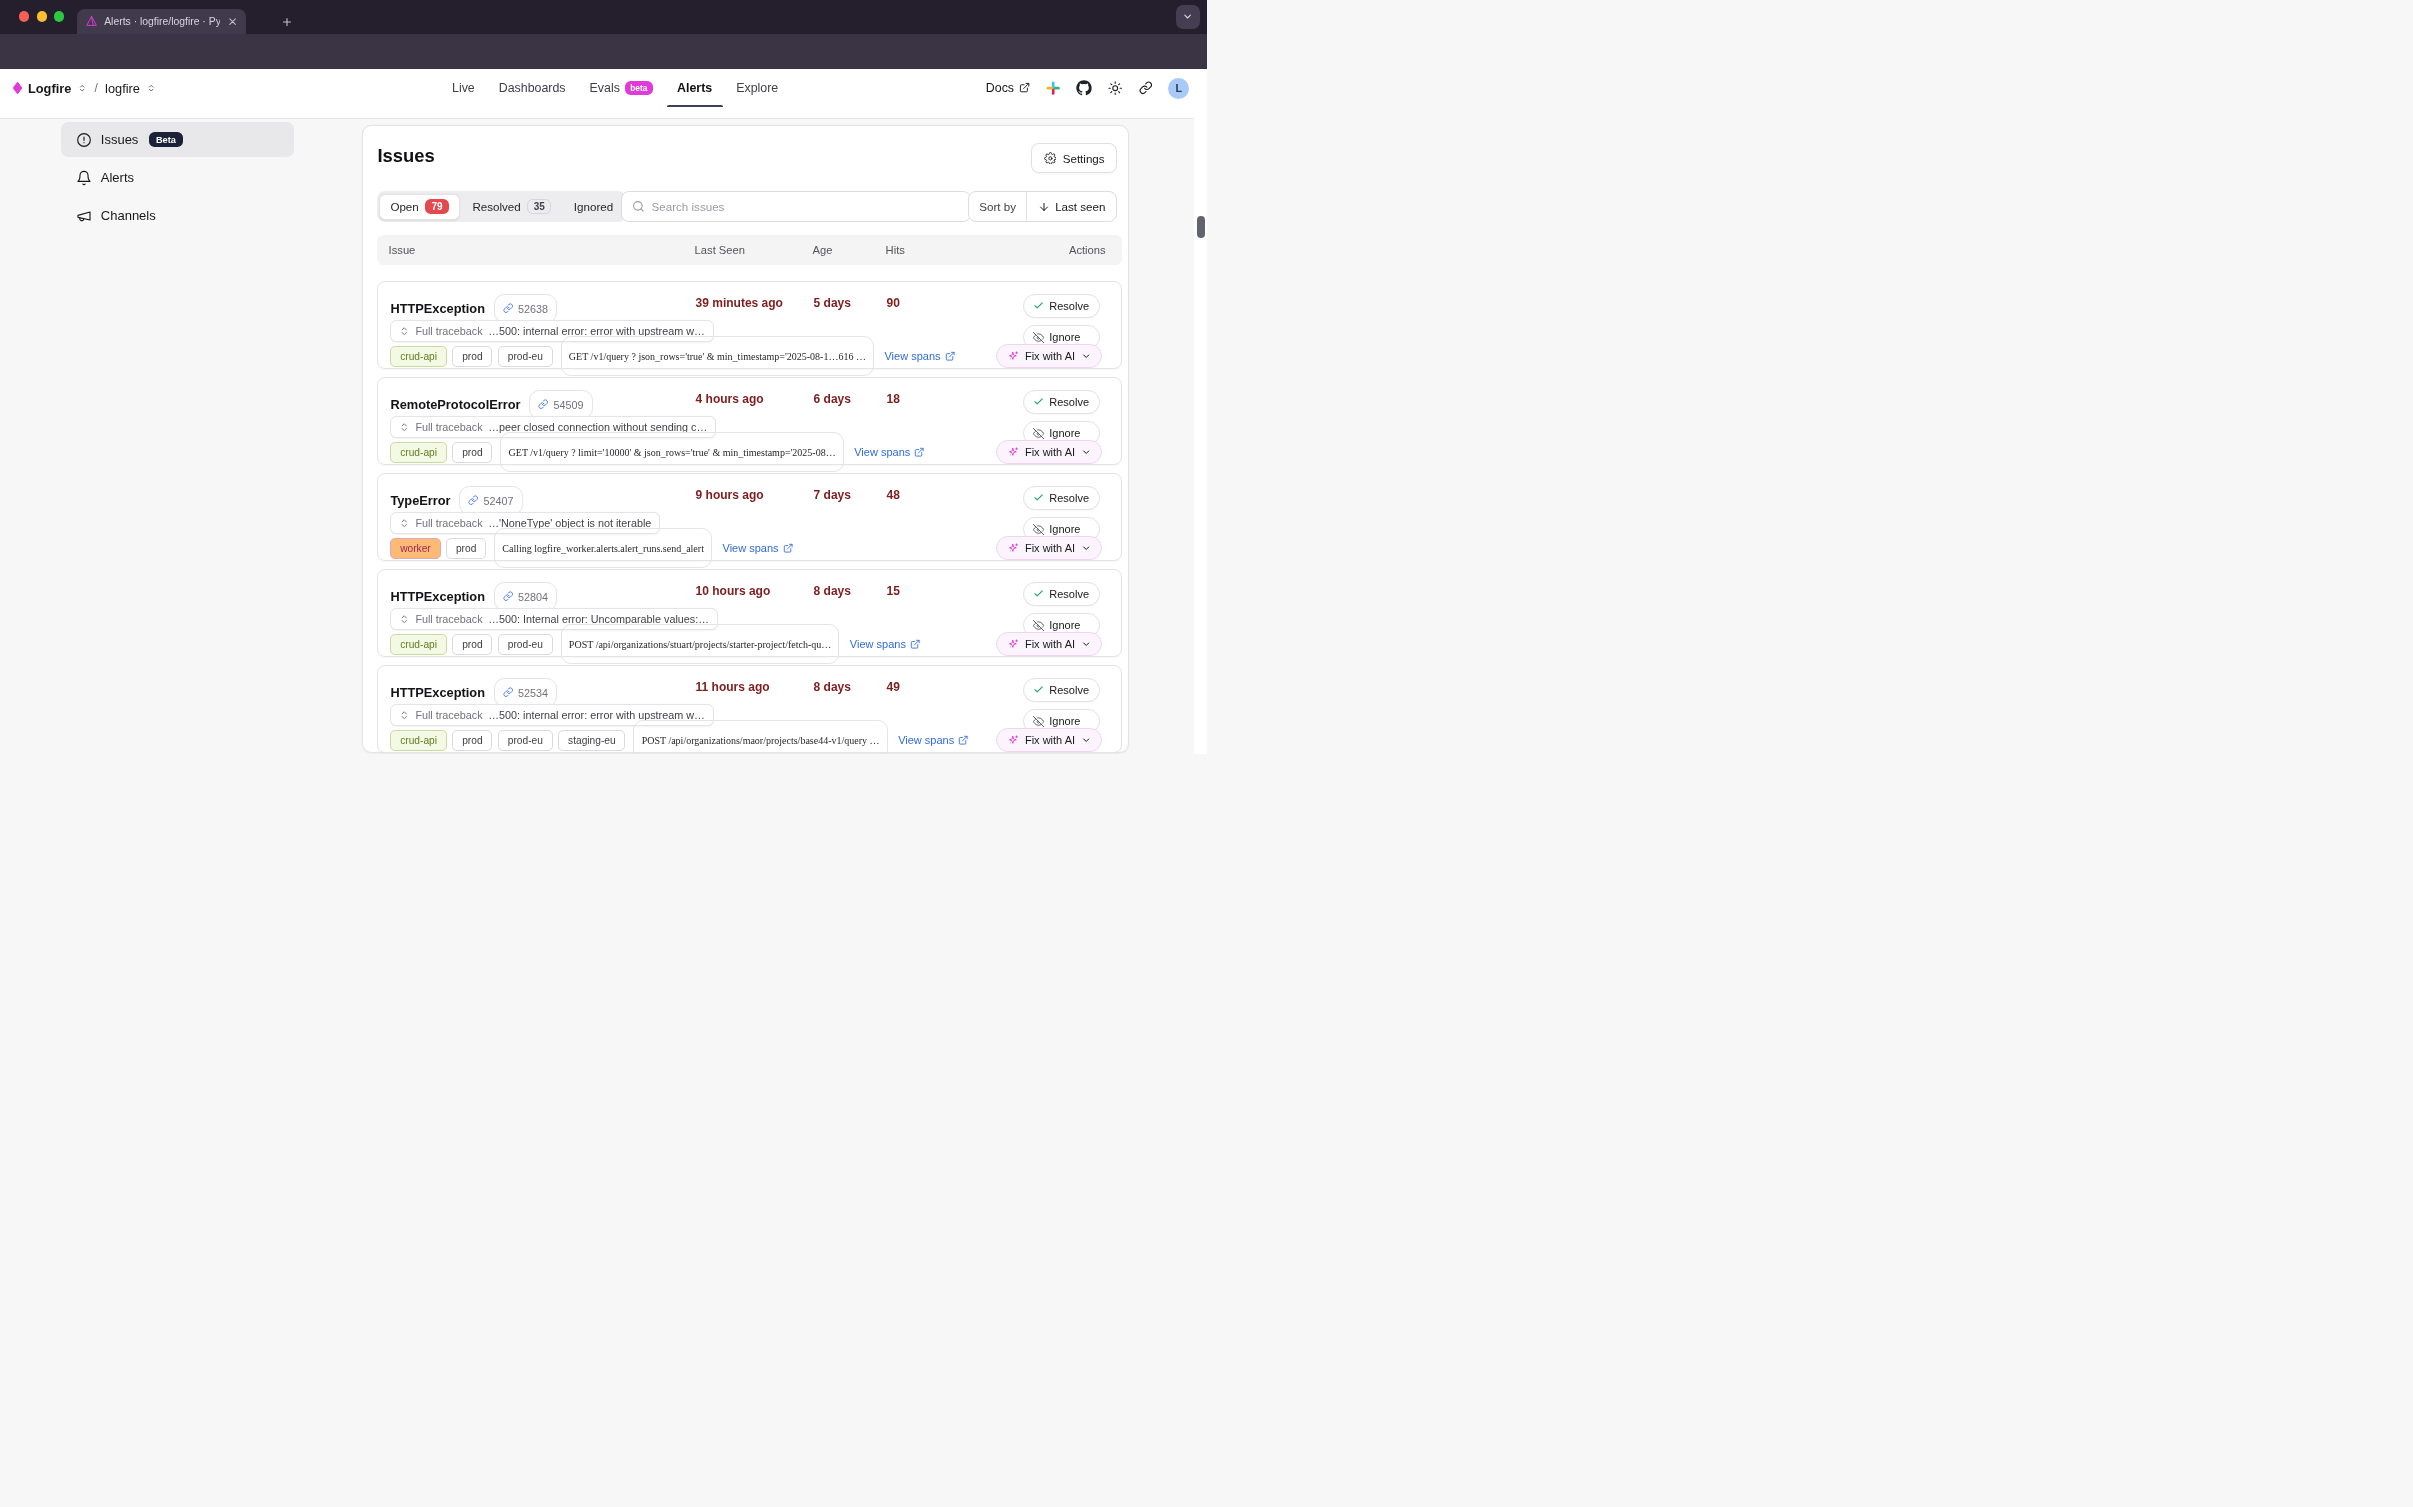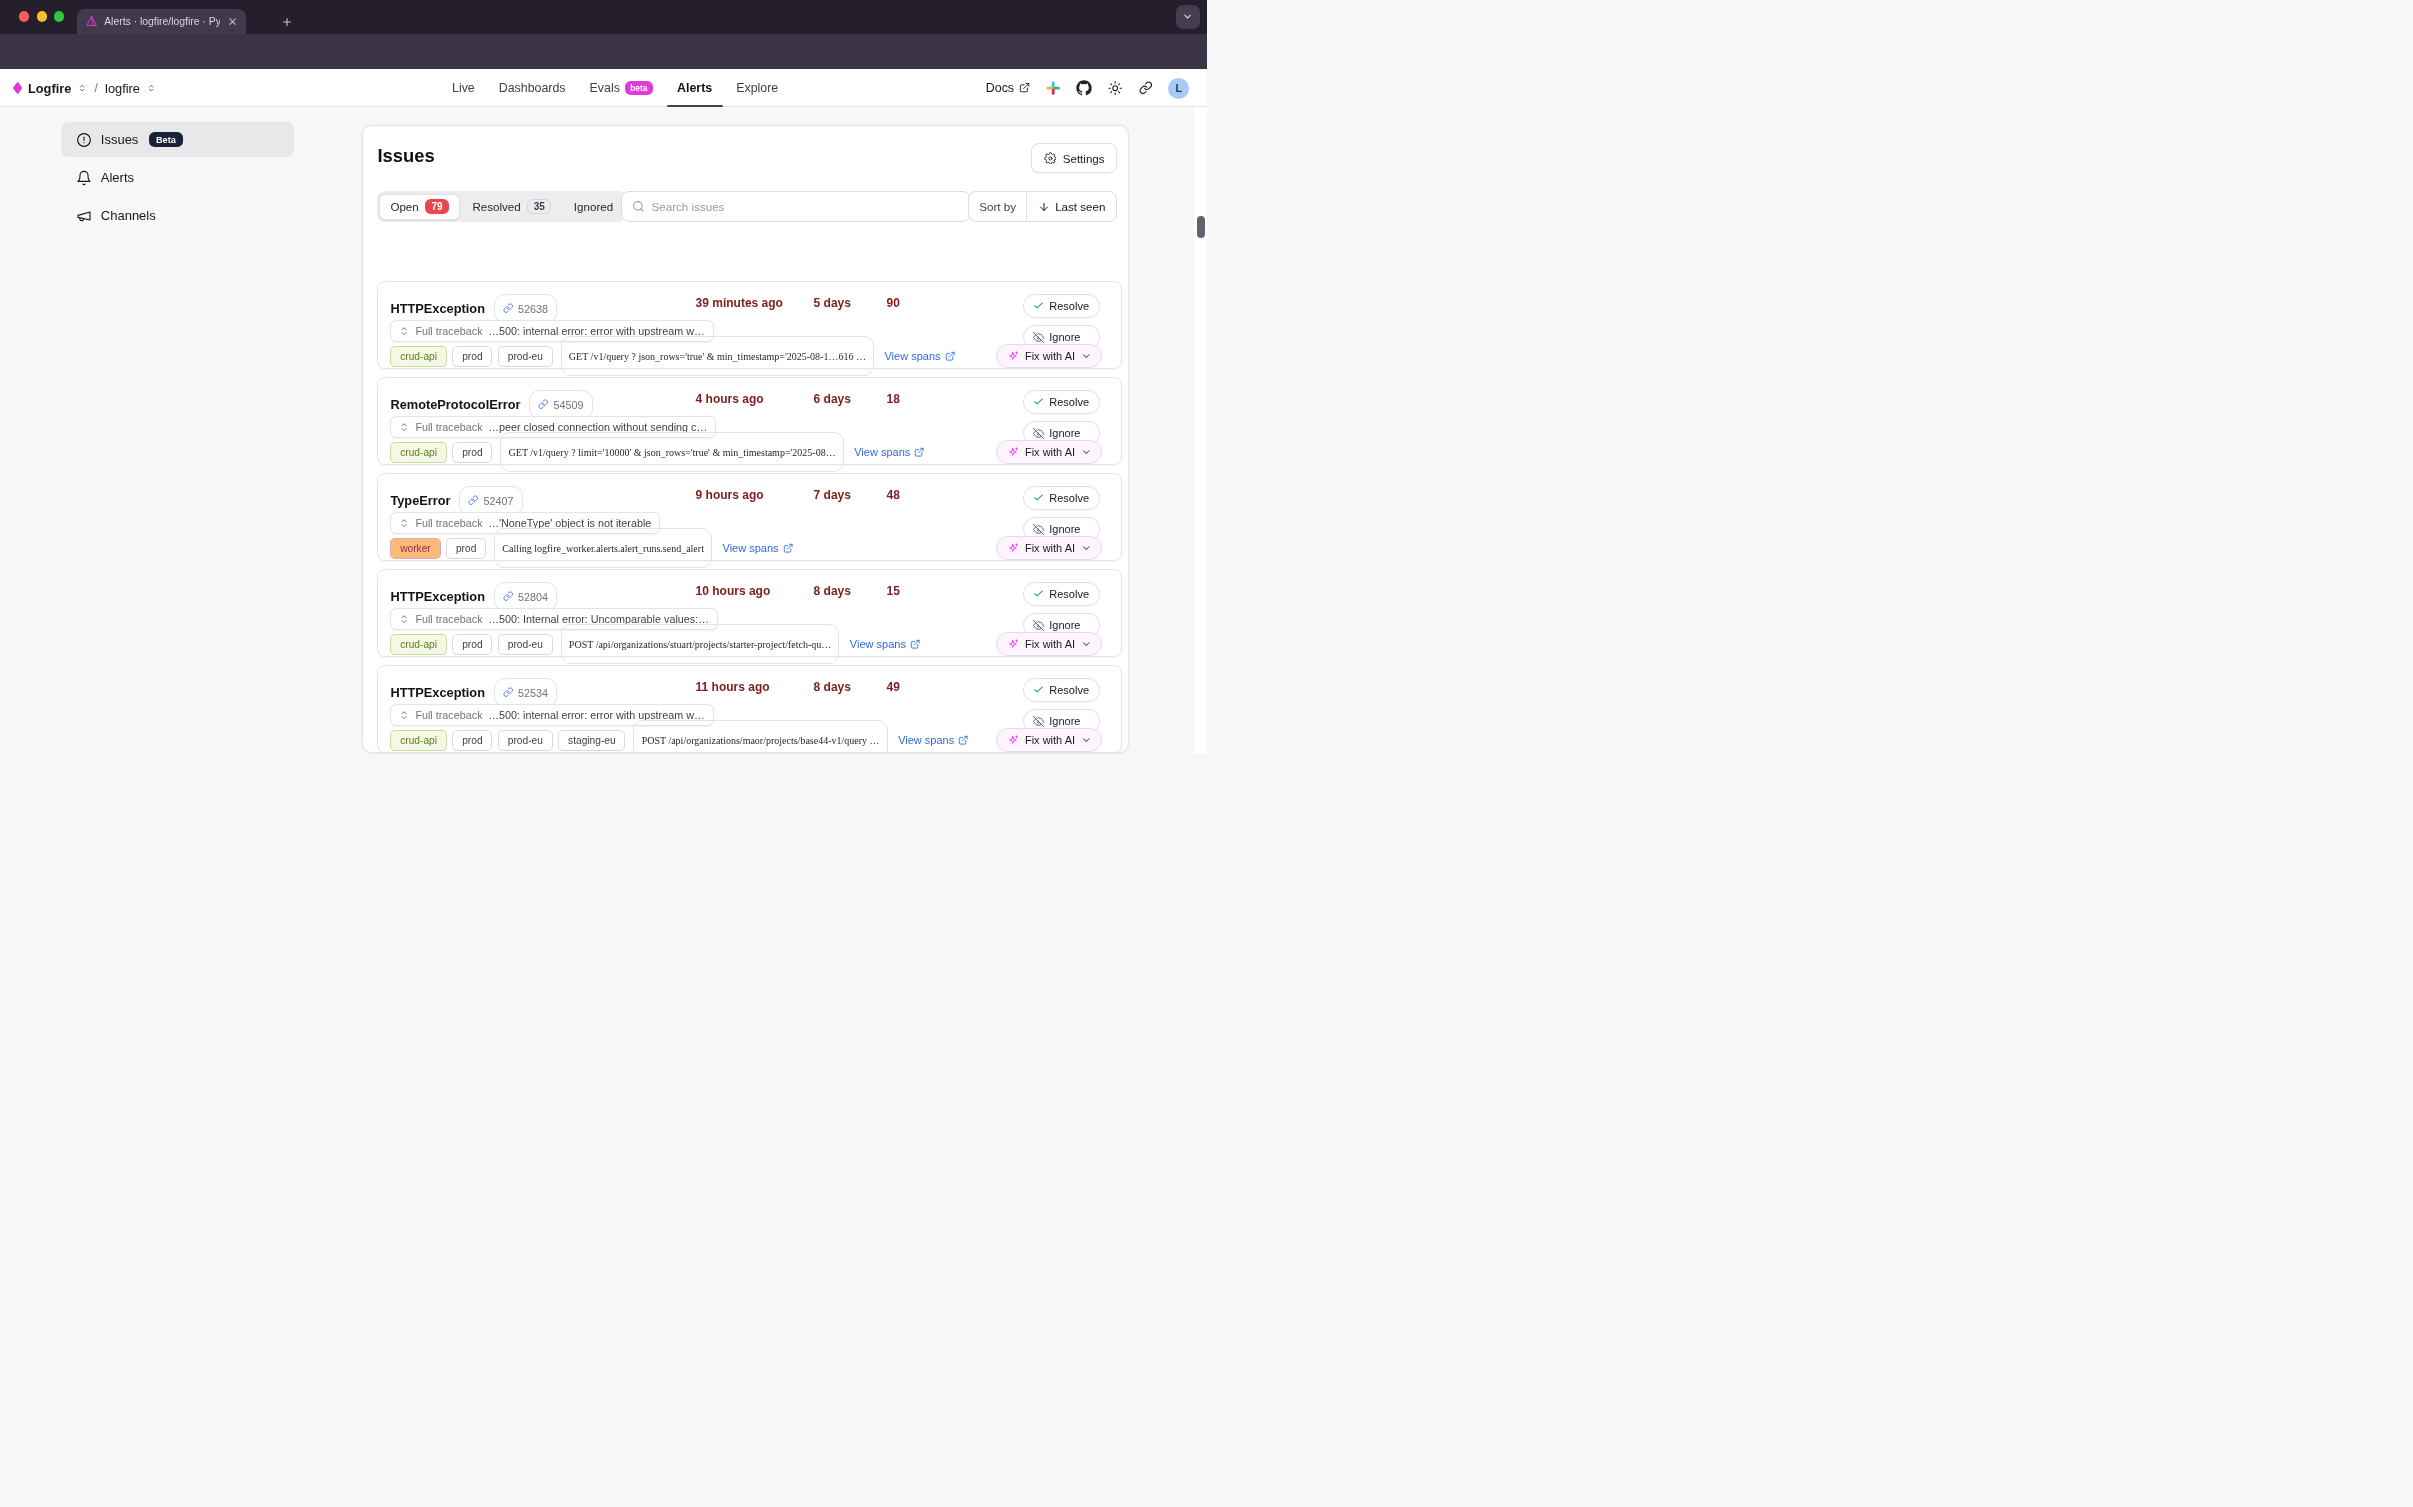--- a/index.html
+++ b/index.html
@@ -23,21 +23,21 @@
   .tb-btn { position:absolute; top:42px; width:17.6px; height:17.6px; color:#c8c3cf; }
   .tb-back { left:11.2px; } .tb-fwd { left:41px; color:#6f6879; } .tb-reload { left:71px; width:15px; height:15px; top:43px; }
   .urlbar { position:absolute; left:99px; top:38px; width:872px; height:25.5px; background:#262031; border-radius:12.8px; display:flex; align-items:center; padding:0 8px; }
   .site-chip { width:19px; height:19px; border-radius:50%; background:#3a3448; display:flex; align-items:center; justify-content:center; color:#cfcad6; flex:none; }
   .site-chip svg { width:11.2px; height:11.2px; }
   .url-text { margin-left:8px; font-size:11.6px; color:#e7e4ed; white-space:nowrap; }
   .url-star { margin-left:auto; width:13.6px; height:13.6px; color:#b9b3c4; flex:none; }
   .menu-dots { position:absolute; left:1184px; top:42px; width:16px; height:16px; color:#c8c3cf; }
 
   
-  .app-header { position:absolute; left:0; top:69px; width:1207px; height:38px; background:#ffffff; border-bottom:0.8px solid #e6e6e9; }
+  .app-header { position:absolute; left:0; top:69px; width:1207px; height:50px; background:#ffffff; border-bottom:0.8px solid #e6e6e9; }
   .brand { position:absolute; left:12.8px; top:0; height:38px; display:flex; align-items:center; gap:5.6px; }
   .diamond { width:9.6px; height:12.8px; background:var(--accent); clip-path:polygon(50% 0,100% 50%,50% 100%,0 50%); }
   .crumb { font-size:12.8px; font-weight:600; color:#18181b; }
   .sel-icon { width:10.4px; height:10.4px; color:#52525b; }
   .crumb-slash { font-size:12px; color:#71717a; padding:0 1.6px; }
   .main-nav { position:absolute; left:413px; top:0; height:38px; display:flex; gap:24px;margin-left:39px; }
   .nav-item { position:relative; display:flex; align-items:center; gap:4.8px; font-size:12.4px; color:#3f3f46; cursor:pointer; }
   .nav-item.active { font-weight:700; color:#111114; }
   .nav-item.active::after { content:''; position:absolute; left:-10.4px; right:-10.4px; bottom:0; height:2.4px; background:#3c4454; border-radius:1.6px 1.6px 0 0; }
   .nav-beta { background:var(--accent); color:#fff; font-size:8.4px; font-weight:700; padding:2.4px 5.6px; border-radius:5.6px; }
@@ -340,20 +340,27 @@
     <span class="sort-div"></span>
     <span class="sort-value">
       <svg class="i" viewBox="0 0 24 24" style="stroke-width:2">
           <line x1="12" y1="5" x2="12" y2="19"></line>
           <polyline points="19 12 12 19 5 12"></polyline>
         </svg>
       <span>Last seen</span>
     </span>
   </div>
 
+  <div class="table-head">
+    <span class="th th-issue">Issue</span>
+    <span class="th th-last">Last Seen</span>
+    <span class="th th-age">Age</span>
+    <span class="th th-hits">Hits</span>
+    <span class="th th-actions">Actions</span>
+  </div>
 
   <div class="issues-list">
   <div class="issue-row">
     <div class="line1">
       <span class="issue-name">HTTPException</span>
       <span class="id-pill">
         <svg class="i" viewBox="0 0 24 24" style="stroke-width:2.2">
               <path d="M10 13a5 5 0 0 0 7.54.54l3-3a5 5 0 0 0-7.07-7.07l-1.72 1.71"></path>
               <path d="M14 11a5 5 0 0 0-7.54-.54l-3 3a5 5 0 0 0 7.07 7.07l1.71-1.71"></path>
             </svg>

